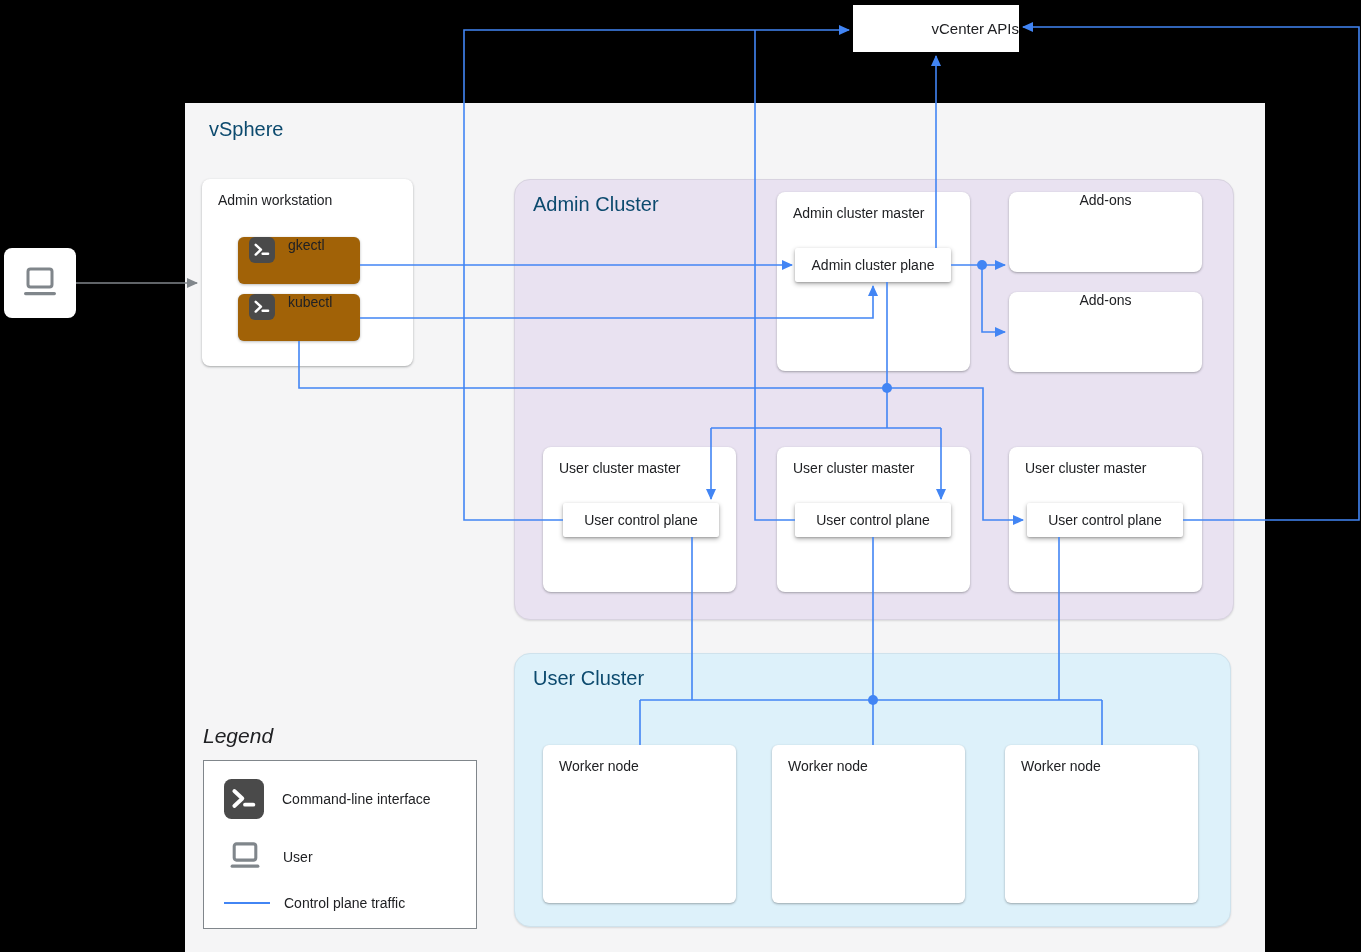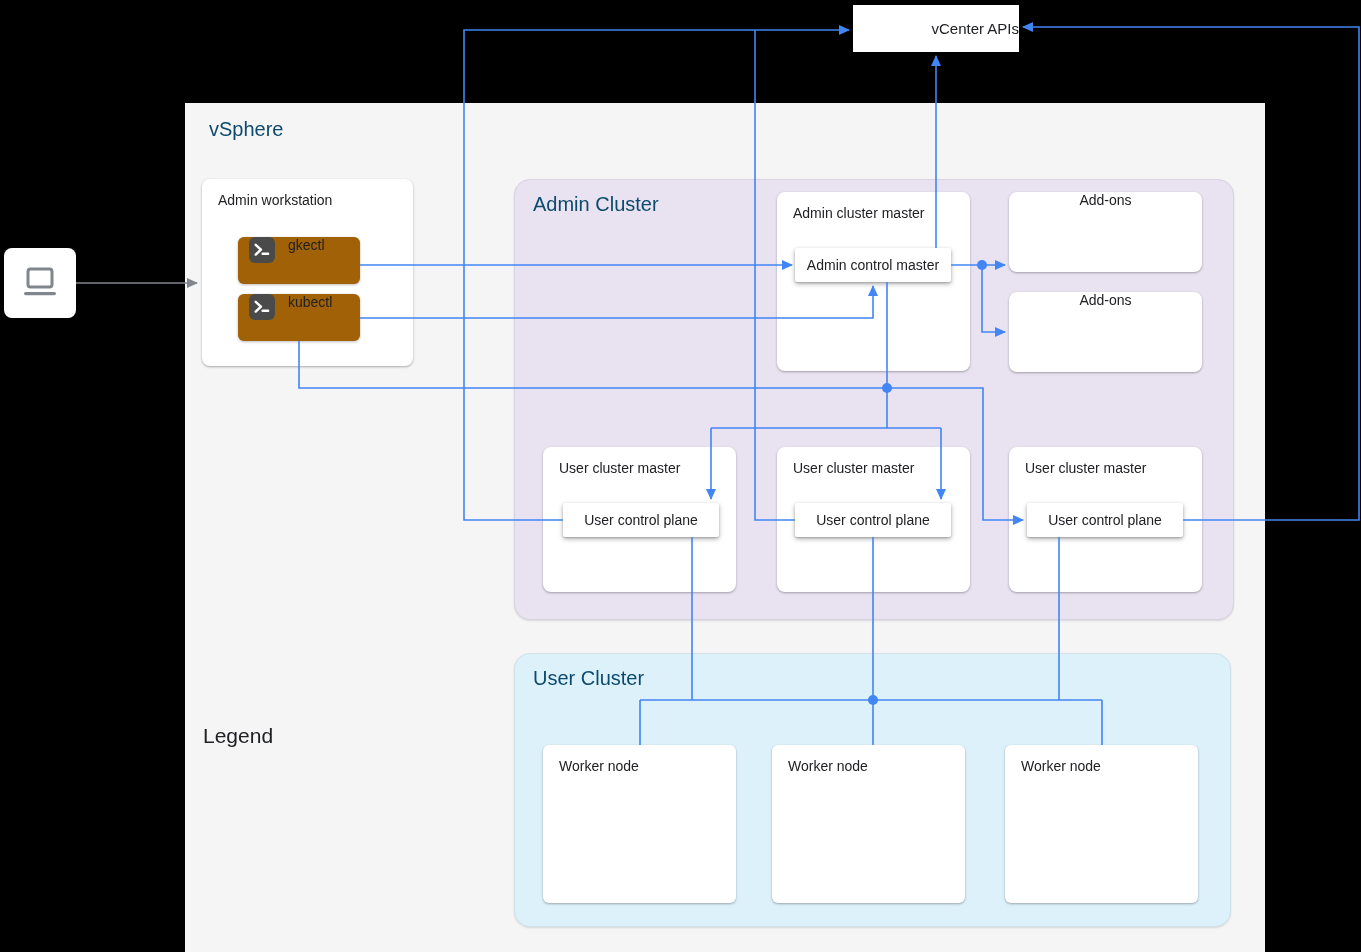--- a/index.html
+++ b/index.html
@@ -34,21 +34,21 @@
   
   .user-card{left:4px;top:248px;width:72px;height:70px;background:#fff;border-radius:8px;display:flex;align-items:center;justify-content:center;}
   
   .tool{
     position:absolute;left:36px;width:122px;height:47px;background:#a16207;border-radius:6px;
     display:flex;align-items:flex-start;gap:13px;padding-left:11px;box-sizing:border-box;
     box-shadow:0 1px 3px rgba(0,0,0,.25),0 0 1px rgba(0,0,0,.15);
     font-size:14px;color:#202124;
   }
   
-  .legend-title{left:203px;top:724px;font-size:21px;color:#202124;}
+  .legend-title{left:203px;top:724px;font-size:21px;color:#202124;font-style:italic;}
   .legend-box{left:203px;top:760px;width:274px;height:169px;background:#fff;border:1px solid #80868b;box-sizing:border-box;}
   .legend-row{position:absolute;left:20px;display:flex;align-items:center;}
   .legend-label{font-size:14px;color:#202124;}
   .legend-swatch-line{width:46px;height:2px;background:#4285f4;}
   .overlay{position:absolute;left:0;top:0;width:1361px;height:952px;pointer-events:none;}
 </style>
 </head>
 <body>
 
 <div class="canvas">
@@ -93,21 +93,21 @@
         <line x1="12.6" y1="15.4" x2="17.6" y2="15.4" stroke="#fff" stroke-width="2.3" stroke-linecap="round"></line>
       </svg>
       <span>kubectl</span>
     </div>
   </div>
 
   <div class="abs node" style="left:777px;top:192px;width:193px;height:179px;">
     <div class="node-title">Admin cluster master</div>
   </div>
   <div class="abs chip" style="left:795px;top:248px;width:156px;height:34px;">
-    <span>Admin control master</span>
+    <span>Admin cluster plane</span>
   </div>
 
   <div class="abs node centered-label" style="left:1009px;top:192px;width:193px;height:80px;">
     <span>Add-ons</span>
   </div>
   <div class="abs node centered-label" style="left:1009px;top:292px;width:193px;height:80px;">
     <span>Add-ons</span>
   </div>
 
   <div class="abs node" style="left:543px;top:447px;width:193px;height:145px;">
@@ -135,20 +135,41 @@
     <div class="node-title">Worker node</div>
   </div>
   <div class="abs node" style="left:772px;top:745px;width:193px;height:158px;border-radius:6px;">
     <div class="node-title">Worker node</div>
   </div>
   <div class="abs node" style="left:1005px;top:745px;width:193px;height:158px;border-radius:6px;">
     <div class="node-title">Worker node</div>
   </div>
 
   <div class="abs legend-title">Legend</div>
+  <div class="abs legend-box">
+    <div class="legend-row" style="top:18px;gap:18px;">
+      <svg width="40" height="40" viewBox="0 0 24 24">
+        <rect width="24" height="24" rx="4.5" fill="#4a4a4a"></rect>
+        <path d="M6.2 7.2 L11 11.7 L6.2 16.2" stroke="#fff" stroke-width="2.3" fill="none" stroke-linecap="round" stroke-linejoin="round"></path>
+        <line x1="12.6" y1="15.4" x2="17.6" y2="15.4" stroke="#fff" stroke-width="2.3" stroke-linecap="round"></line>
+      </svg>
+      <span class="legend-label">Command-line interface</span>
+    </div>
+    <div class="legend-row" style="top:80px;gap:20px;padding-left:3px;">
+      <svg width="36" height="31" viewBox="0 0 40 34">
+        <rect x="8" y="3" width="24" height="18" rx="2.5" fill="none" stroke="#80868b" stroke-width="3.4"></rect>
+        <rect x="4" y="26" width="32" height="3.4" rx="1.7" fill="#80868b"></rect>
+      </svg>
+      <span class="legend-label">User</span>
+    </div>
+    <div class="legend-row" style="top:134px;gap:14px;">
+      <div class="legend-swatch-line"></div>
+      <span class="legend-label">Control plane traffic</span>
+    </div>
+  </div>
 
   <svg class="overlay" viewBox="0 0 1361 952">
     <defs>
       <marker id="arrB" markerUnits="userSpaceOnUse" markerWidth="11" markerHeight="10" refX="10" refY="5" orient="auto">
         <path d="M0,0 L11,5 L0,10 z" fill="#4285f4"></path>
       </marker>
       <marker id="arrG" markerUnits="userSpaceOnUse" markerWidth="11" markerHeight="10" refX="10" refY="5" orient="auto">
         <path d="M0,0 L11,5 L0,10 z" fill="#80868b"></path>
       </marker>
     </defs>

